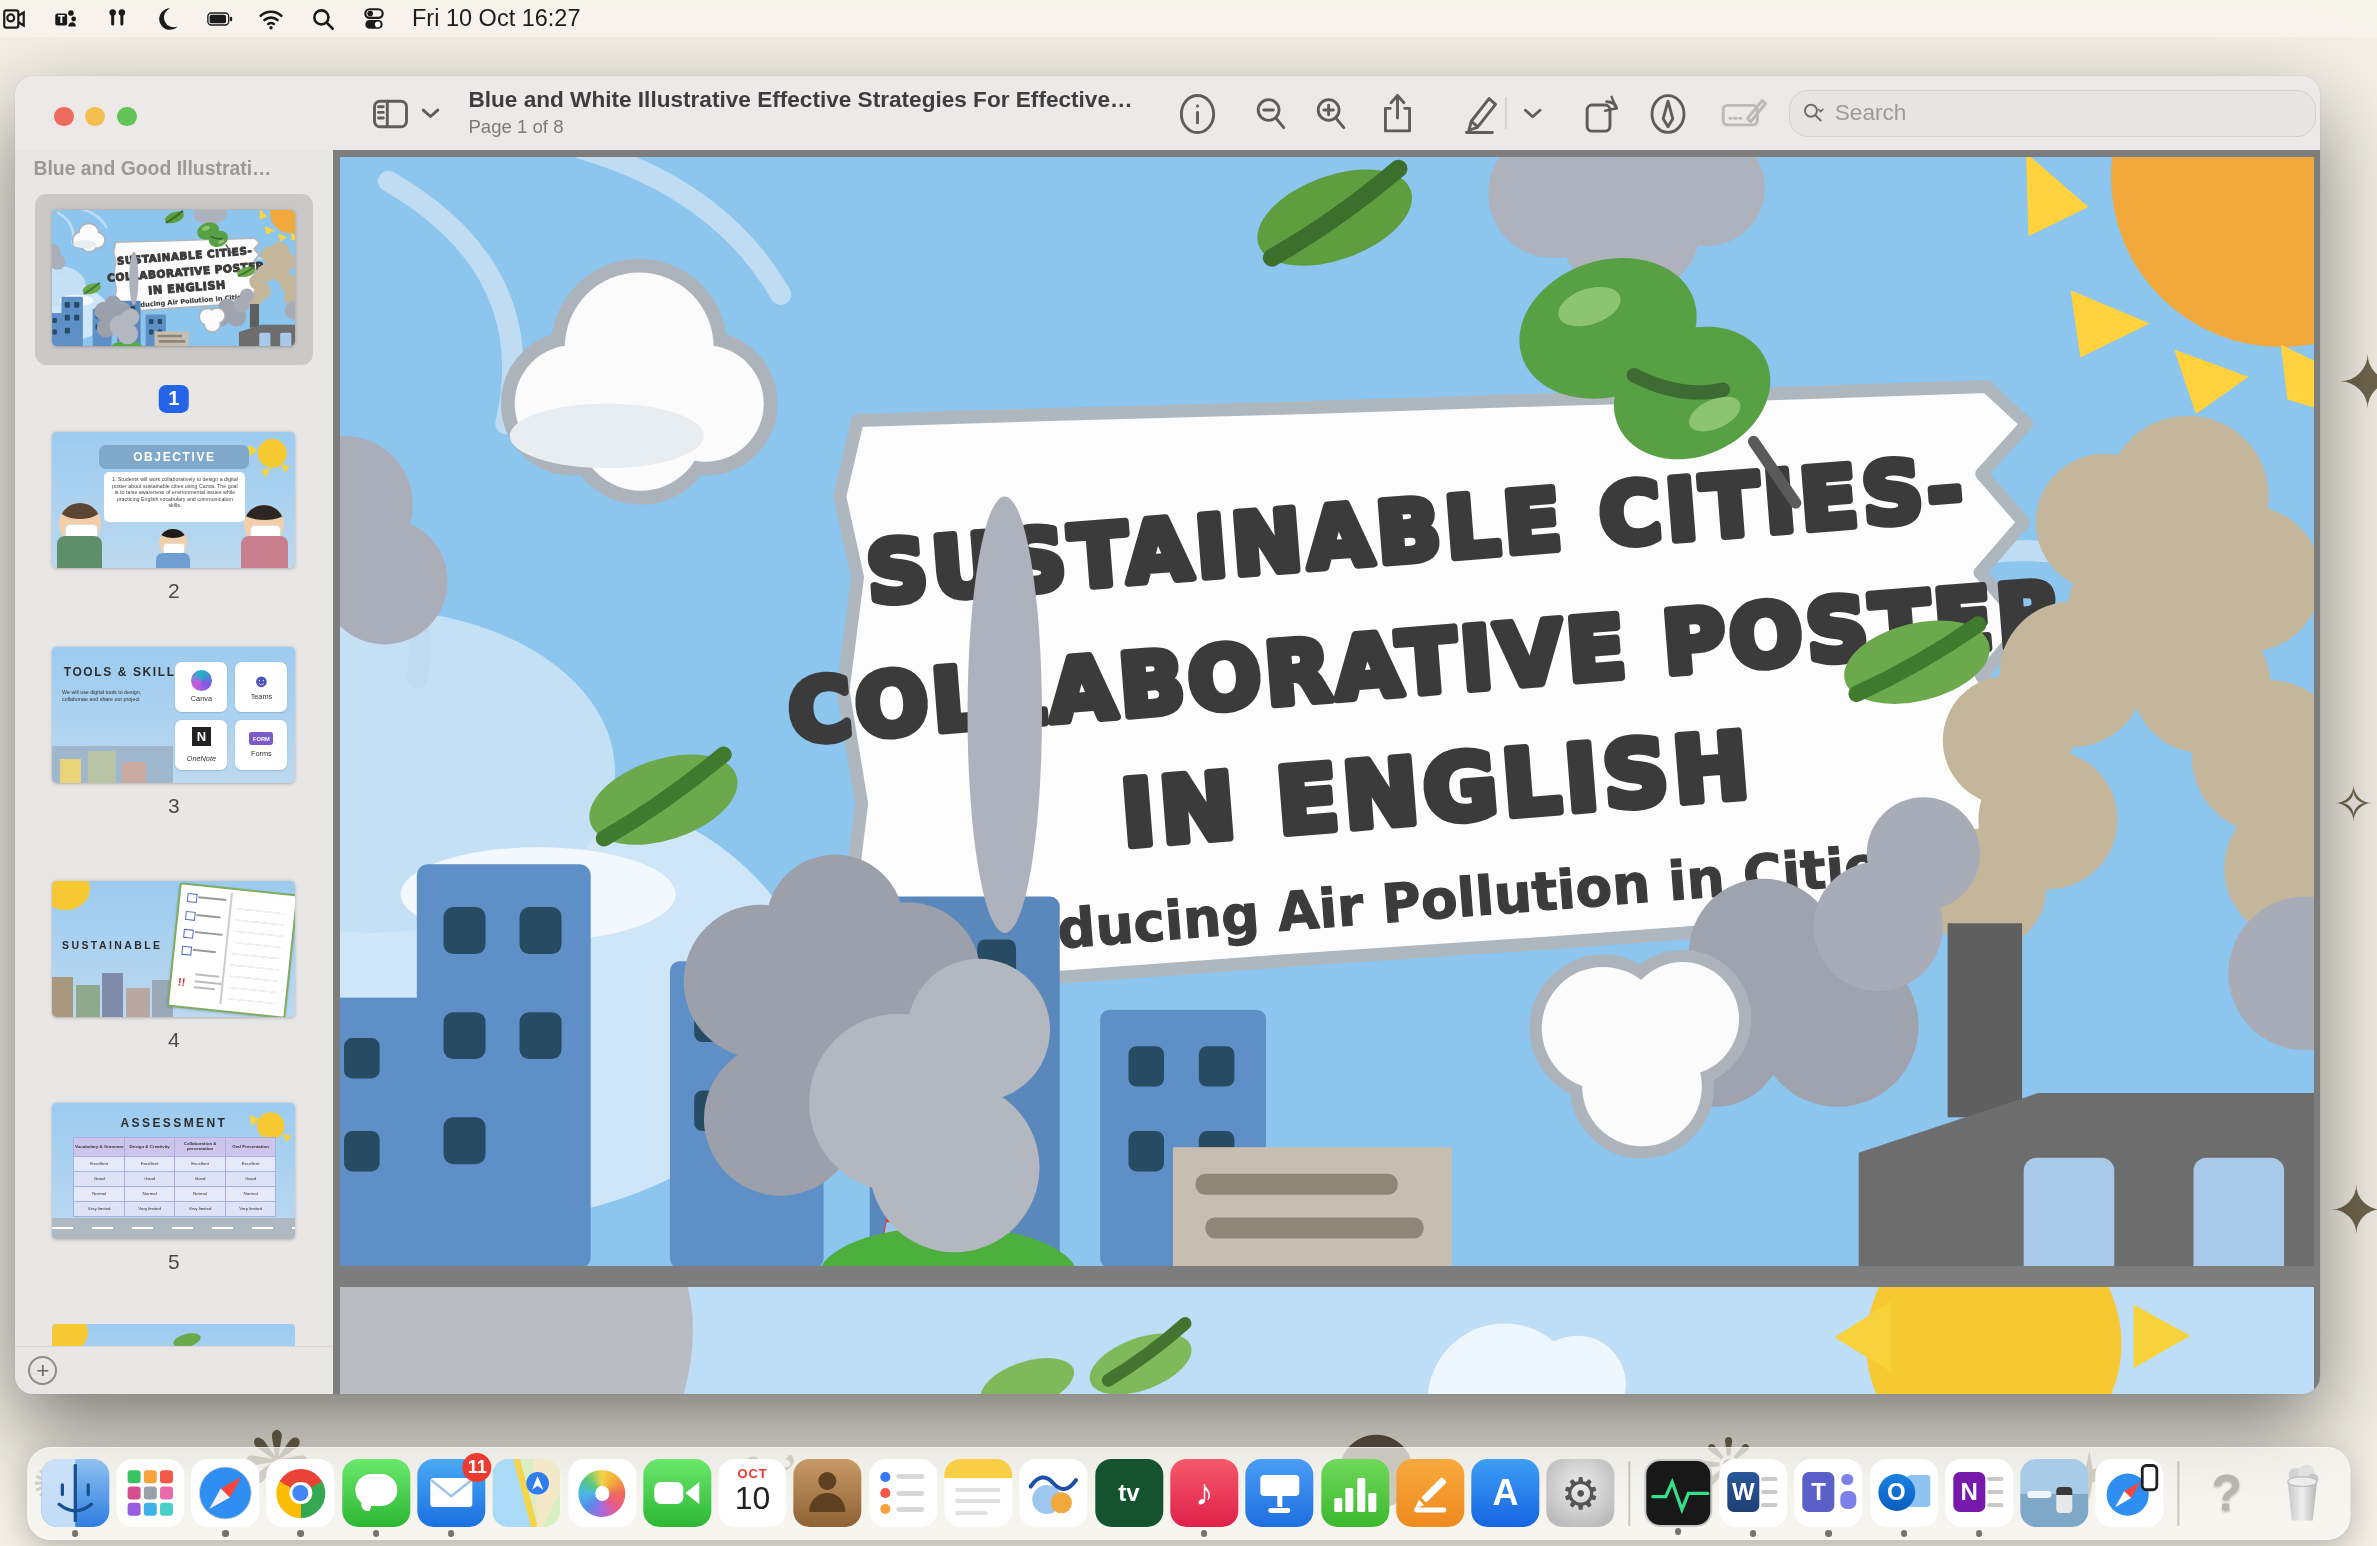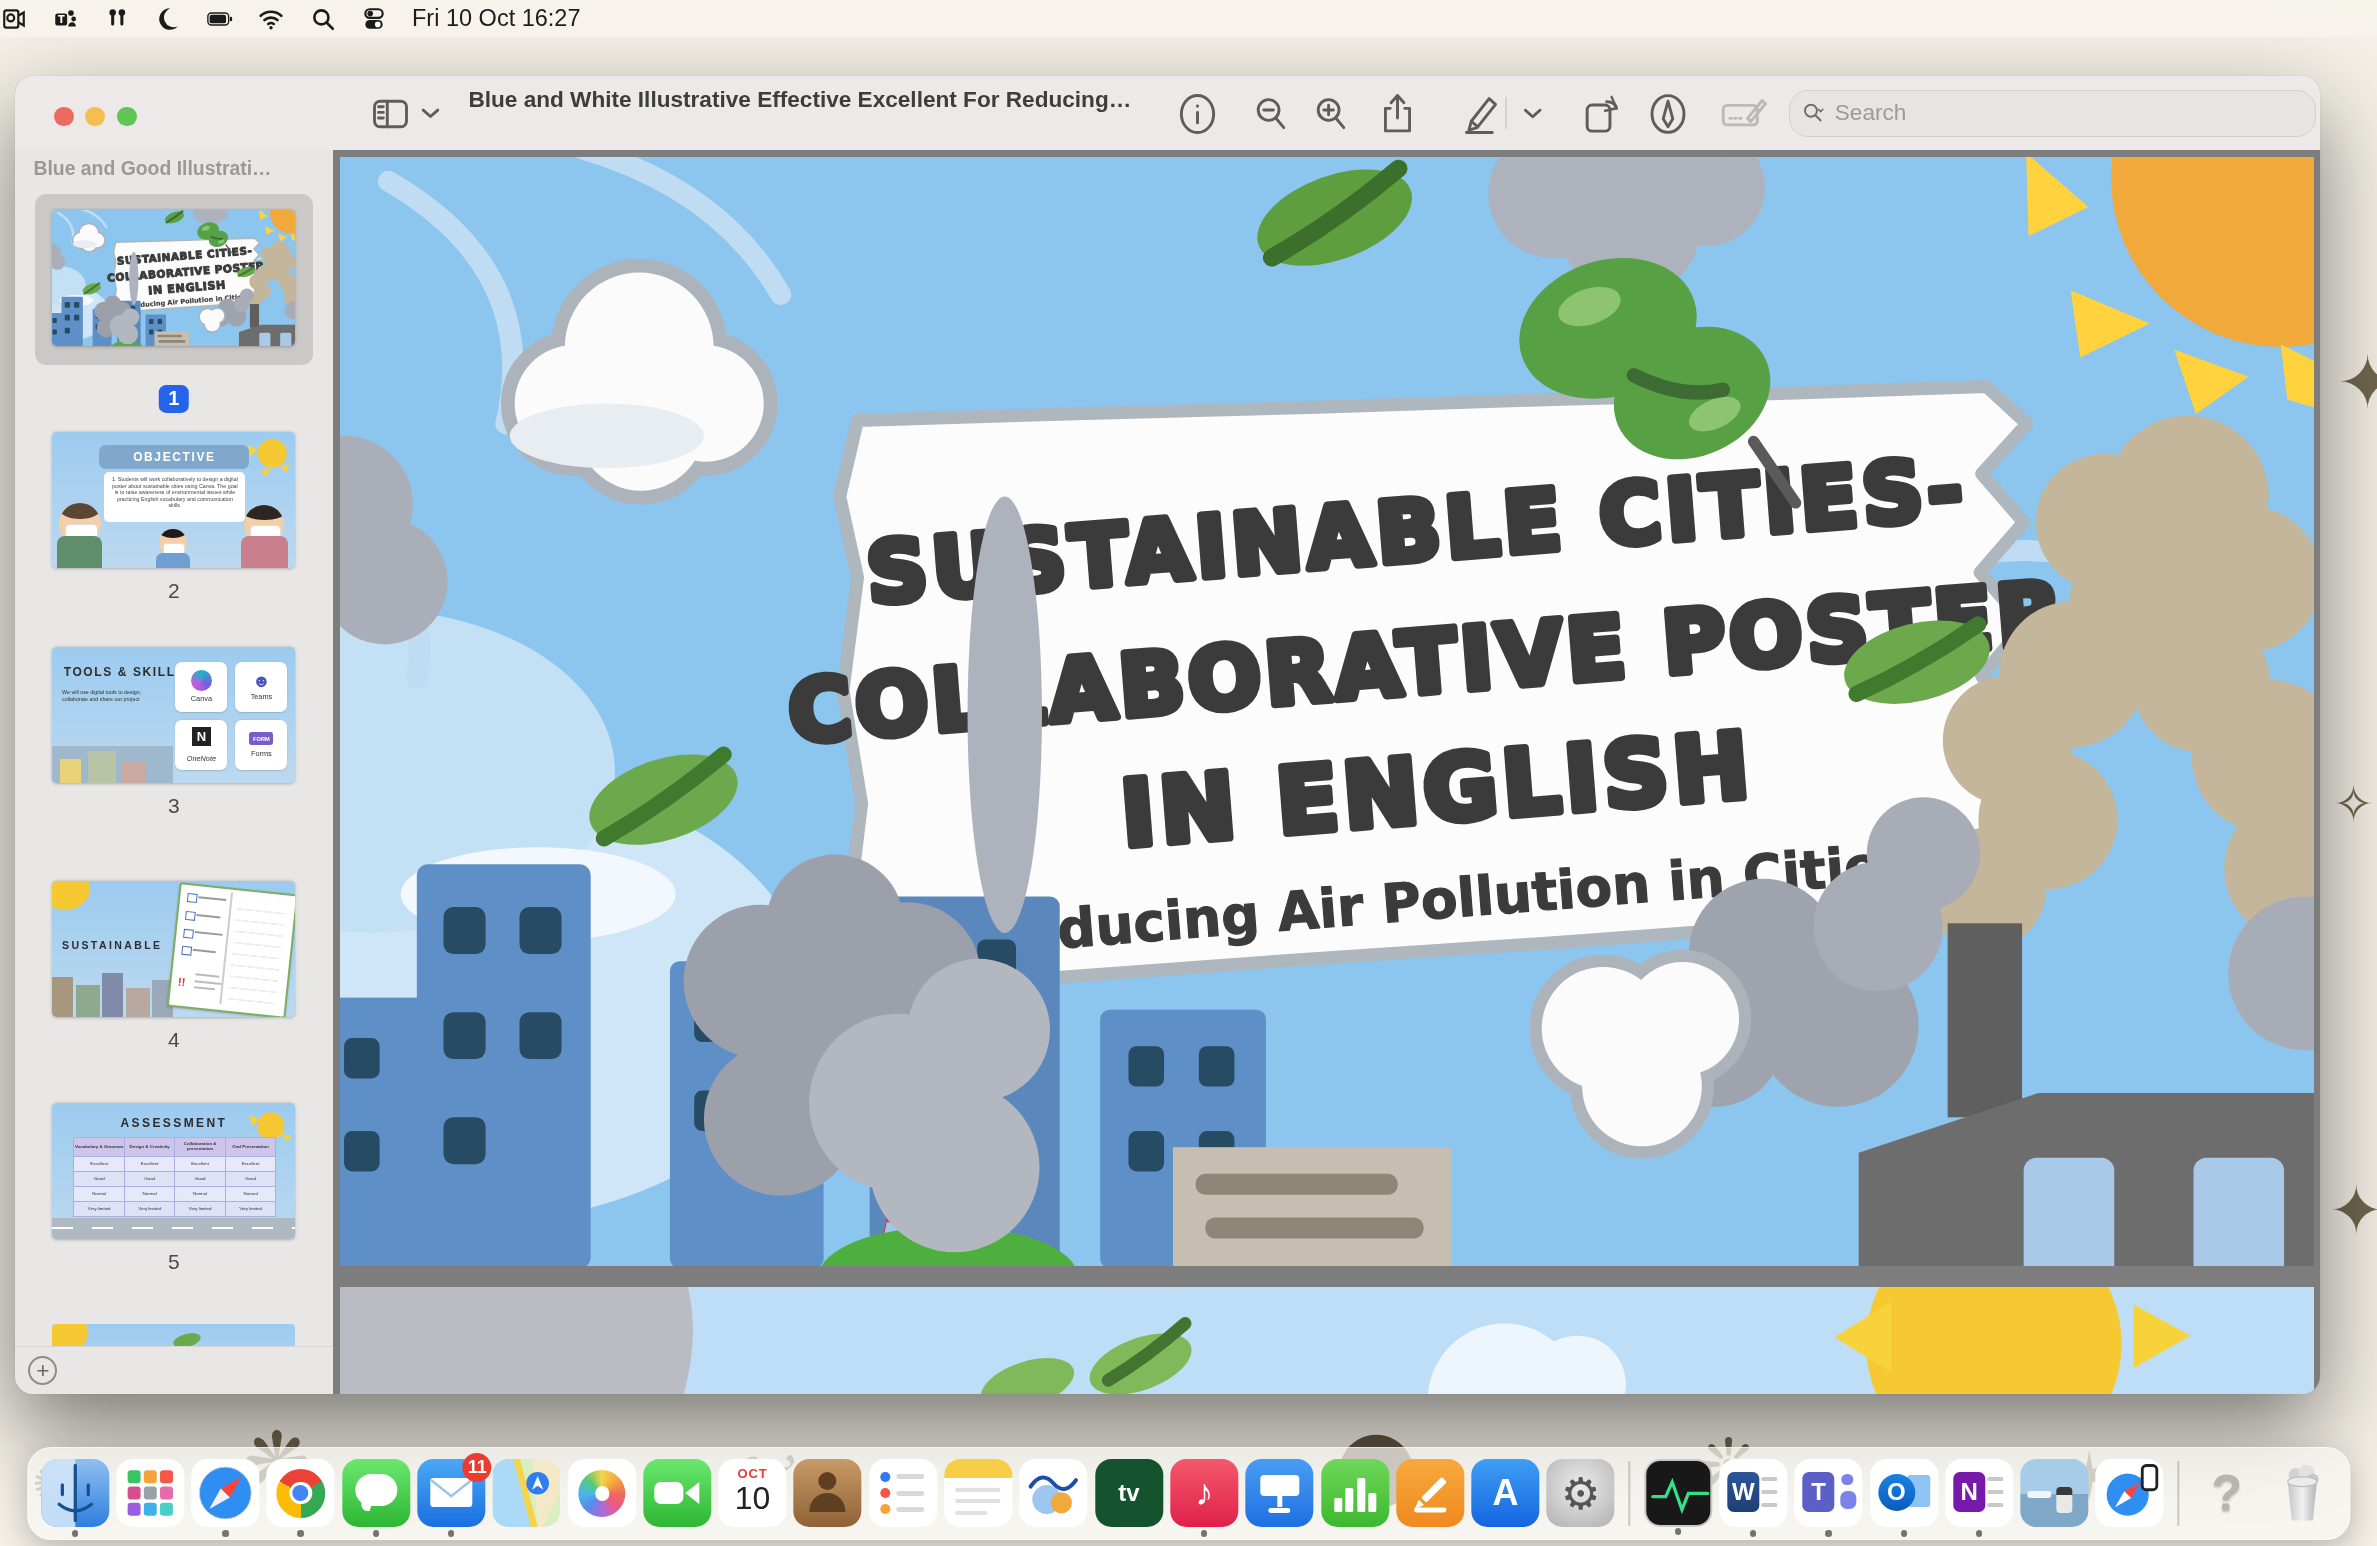--- a/index.html
+++ b/index.html
@@ -356,21 +356,22 @@
           <path d="M8 11h6M8 18h6M8 25h6"></path>
         </svg>
       </span>
     <span class="ticon" style="left:401px;width:27.5px;">
       <svg width="21" height="14.6" viewBox="0 0 26 18">
           <path d="M4 5l9 8 9-8"></path>
         </svg>
       </span>
 
     <div id="doc-title">
-      <div class="t">Blue and White Illustrative Effective Excellent For Reducing…</div>
+      <div class="t">Blue and White Illustrative Effective Strategies For Effective…</div>
+      <div class="p">Page 1 of 8</div>
     </div>
 
     <span class="ticon" style="left:1158px;width:49px;">
       <svg width="39" height="42" viewBox="0 0 48 52">
           <ellipse cx="24" cy="26" rx="20" ry="23"></ellipse>
           <path d="M24 24v13"></path>
           <path d="M24 16v.5"></path>
         </svg>
       </span>
     <span class="ticon" style="left:1231px;width:49px;">

